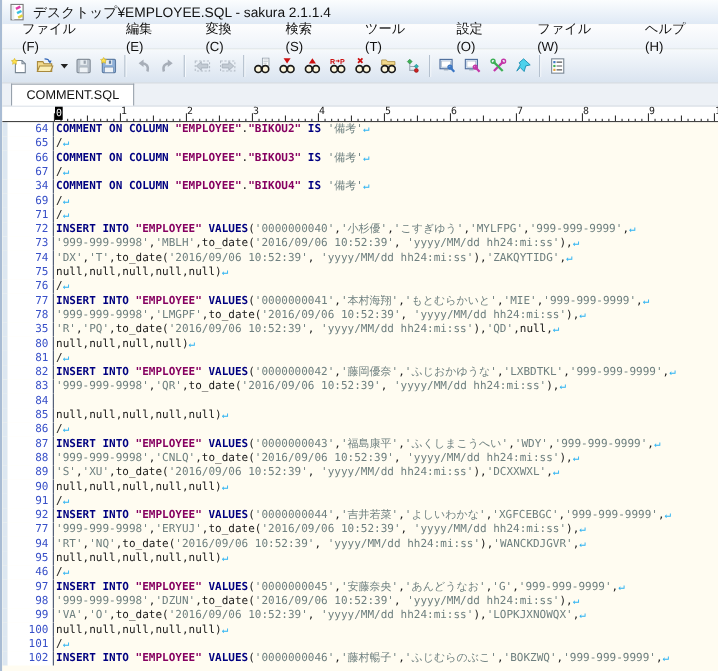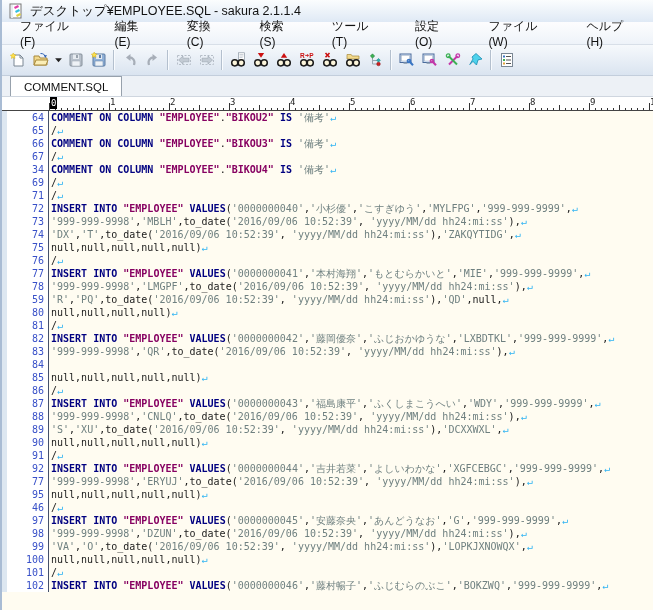--- a/index.html
+++ b/index.html
@@ -374,35 +374,36 @@
       <div class="line"><span class="strip"></span><span class="ln">34</span><span class="code"><span class="kw">COMMENT</span> <span class="kw">ON</span> <span class="kw">COLUMN</span> <span class="id2">"EMPLOYEE"</span>.<span class="id2">"BIKOU4"</span> <span class="kw">IS</span> <span class="str">'備考'</span><span class="eol">↵</span></span></div>
       <div class="line"><span class="strip"></span><span class="ln">69</span><span class="code">/<span class="eol">↵</span></span></div>
       <div class="line"><span class="strip"></span><span class="ln">71</span><span class="code">/<span class="eol">↵</span></span></div>
       <div class="line"><span class="strip"></span><span class="ln">72</span><span class="code"><span class="kw">INSERT</span> <span class="kw">INTO</span> <span class="id2">"EMPLOYEE"</span> <span class="kw">VALUES</span>(<span class="str">'0000000040'</span>,<span class="str">'小杉優'</span>,<span class="str">'こすぎゆう'</span>,<span class="str">'MYLFPG'</span>,<span class="str">'999-999-9999'</span>,<span class="eol">↵</span></span></div>
       <div class="line"><span class="strip"></span><span class="ln">73</span><span class="code"><span class="str">'999-999-9998'</span>,<span class="str">'MBLH'</span>,to_date(<span class="str">'2016/09/06 10:52:39'</span>, <span class="str">'yyyy/MM/dd hh24:mi:ss'</span>),<span class="eol">↵</span></span></div>
       <div class="line"><span class="strip"></span><span class="ln">74</span><span class="code"><span class="str">'DX'</span>,<span class="str">'T'</span>,to_date(<span class="str">'2016/09/06 10:52:39'</span>, <span class="str">'yyyy/MM/dd hh24:mi:ss'</span>),<span class="str">'ZAKQYTIDG'</span>,<span class="eol">↵</span></span></div>
       <div class="line"><span class="strip"></span><span class="ln">75</span><span class="code">null,null,null,null,null)<span class="eol">↵</span></span></div>
       <div class="line"><span class="strip"></span><span class="ln">76</span><span class="code">/<span class="eol">↵</span></span></div>
       <div class="line"><span class="strip"></span><span class="ln">77</span><span class="code"><span class="kw">INSERT</span> <span class="kw">INTO</span> <span class="id2">"EMPLOYEE"</span> <span class="kw">VALUES</span>(<span class="str">'0000000041'</span>,<span class="str">'本村海翔'</span>,<span class="str">'もとむらかいと'</span>,<span class="str">'MIE'</span>,<span class="str">'999-999-9999'</span>,<span class="eol">↵</span></span></div>
       <div class="line"><span class="strip"></span><span class="ln">78</span><span class="code"><span class="str">'999-999-9998'</span>,<span class="str">'LMGPF'</span>,to_date(<span class="str">'2016/09/06 10:52:39'</span>, <span class="str">'yyyy/MM/dd hh24:mi:ss'</span>),<span class="eol">↵</span></span></div>
-      <div class="line"><span class="strip"></span><span class="ln">59</span><span class="code"><span class="str">'R'</span>,<span class="str">'PQ'</span>,to_date(<span class="str">'2016/09/06 10:52:39'</span>, <span class="str">'yyyy/MM/dd hh24:mi:ss'</span>),<span class="str">'QD'</span>,null,<span class="eol">↵</span></span></div>
+      <div class="line"><span class="strip"></span><span class="ln">35</span><span class="code"><span class="str">'R'</span>,<span class="str">'PQ'</span>,to_date(<span class="str">'2016/09/06 10:52:39'</span>, <span class="str">'yyyy/MM/dd hh24:mi:ss'</span>),<span class="str">'QD'</span>,null,<span class="eol">↵</span></span></div>
       <div class="line"><span class="strip"></span><span class="ln">80</span><span class="code">null,null,null,null)<span class="eol">↵</span></span></div>
       <div class="line"><span class="strip"></span><span class="ln">81</span><span class="code">/<span class="eol">↵</span></span></div>
       <div class="line"><span class="strip"></span><span class="ln">82</span><span class="code"><span class="kw">INSERT</span> <span class="kw">INTO</span> <span class="id2">"EMPLOYEE"</span> <span class="kw">VALUES</span>(<span class="str">'0000000042'</span>,<span class="str">'藤岡優奈'</span>,<span class="str">'ふじおかゆうな'</span>,<span class="str">'LXBDTKL'</span>,<span class="str">'999-999-9999'</span>,<span class="eol">↵</span></span></div>
       <div class="line"><span class="strip"></span><span class="ln">83</span><span class="code"><span class="str">'999-999-9998'</span>,<span class="str">'QR'</span>,to_date(<span class="str">'2016/09/06 10:52:39'</span>, <span class="str">'yyyy/MM/dd hh24:mi:ss'</span>),<span class="eol">↵</span></span></div>
       <div class="line"><span class="strip"></span><span class="ln">84</span></div>
       <div class="line"><span class="strip"></span><span class="ln">85</span><span class="code">null,null,null,null,null)<span class="eol">↵</span></span></div>
       <div class="line"><span class="strip"></span><span class="ln">86</span><span class="code">/<span class="eol">↵</span></span></div>
       <div class="line"><span class="strip"></span><span class="ln">87</span><span class="code"><span class="kw">INSERT</span> <span class="kw">INTO</span> <span class="id2">"EMPLOYEE"</span> <span class="kw">VALUES</span>(<span class="str">'0000000043'</span>,<span class="str">'福島康平'</span>,<span class="str">'ふくしまこうへい'</span>,<span class="str">'WDY'</span>,<span class="str">'999-999-9999'</span>,<span class="eol">↵</span></span></div>
       <div class="line"><span class="strip"></span><span class="ln">88</span><span class="code"><span class="str">'999-999-9998'</span>,<span class="str">'CNLQ'</span>,to_date(<span class="str">'2016/09/06 10:52:39'</span>, <span class="str">'yyyy/MM/dd hh24:mi:ss'</span>),<span class="eol">↵</span></span></div>
       <div class="line"><span class="strip"></span><span class="ln">89</span><span class="code"><span class="str">'S'</span>,<span class="str">'XU'</span>,to_date(<span class="str">'2016/09/06 10:52:39'</span>, <span class="str">'yyyy/MM/dd hh24:mi:ss'</span>),<span class="str">'DCXXWXL'</span>,<span class="eol">↵</span></span></div>
       <div class="line"><span class="strip"></span><span class="ln">90</span><span class="code">null,null,null,null,null)<span class="eol">↵</span></span></div>
       <div class="line"><span class="strip"></span><span class="ln">91</span><span class="code">/<span class="eol">↵</span></span></div>
       <div class="line"><span class="strip"></span><span class="ln">92</span><span class="code"><span class="kw">INSERT</span> <span class="kw">INTO</span> <span class="id2">"EMPLOYEE"</span> <span class="kw">VALUES</span>(<span class="str">'0000000044'</span>,<span class="str">'吉井若菜'</span>,<span class="str">'よしいわかな'</span>,<span class="str">'XGFCEBGC'</span>,<span class="str">'999-999-9999'</span>,<span class="eol">↵</span></span></div>
       <div class="line"><span class="strip"></span><span class="ln">77</span><span class="code"><span class="str">'999-999-9998'</span>,<span class="str">'ERYUJ'</span>,to_date(<span class="str">'2016/09/06 10:52:39'</span>, <span class="str">'yyyy/MM/dd hh24:mi:ss'</span>),<span class="eol">↵</span></span></div>
+      <div class="line"><span class="strip"></span><span class="ln">94</span><span class="code"><span class="str">'RT'</span>,<span class="str">'NQ'</span>,to_date(<span class="str">'2016/09/06 10:52:39'</span>, <span class="str">'yyyy/MM/dd hh24:mi:ss'</span>),<span class="str">'WANCKDJGVR'</span>,<span class="eol">↵</span></span></div>
       <div class="line"><span class="strip"></span><span class="ln">95</span><span class="code">null,null,null,null,null)<span class="eol">↵</span></span></div>
       <div class="line"><span class="strip"></span><span class="ln">46</span><span class="code">/<span class="eol">↵</span></span></div>
       <div class="line"><span class="strip"></span><span class="ln">97</span><span class="code"><span class="kw">INSERT</span> <span class="kw">INTO</span> <span class="id2">"EMPLOYEE"</span> <span class="kw">VALUES</span>(<span class="str">'0000000045'</span>,<span class="str">'安藤奈央'</span>,<span class="str">'あんどうなお'</span>,<span class="str">'G'</span>,<span class="str">'999-999-9999'</span>,<span class="eol">↵</span></span></div>
       <div class="line"><span class="strip"></span><span class="ln">98</span><span class="code"><span class="str">'999-999-9998'</span>,<span class="str">'DZUN'</span>,to_date(<span class="str">'2016/09/06 10:52:39'</span>, <span class="str">'yyyy/MM/dd hh24:mi:ss'</span>),<span class="eol">↵</span></span></div>
       <div class="line"><span class="strip"></span><span class="ln">99</span><span class="code"><span class="str">'VA'</span>,<span class="str">'O'</span>,to_date(<span class="str">'2016/09/06 10:52:39'</span>, <span class="str">'yyyy/MM/dd hh24:mi:ss'</span>),<span class="str">'LOPKJXNOWQX'</span>,<span class="eol">↵</span></span></div>
       <div class="line"><span class="strip"></span><span class="ln">100</span><span class="code">null,null,null,null,null)<span class="eol">↵</span></span></div>
       <div class="line"><span class="strip"></span><span class="ln">101</span><span class="code">/<span class="eol">↵</span></span></div>
       <div class="line"><span class="strip"></span><span class="ln">102</span><span class="code"><span class="kw">INSERT</span> <span class="kw">INTO</span> <span class="id2">"EMPLOYEE"</span> <span class="kw">VALUES</span>(<span class="str">'0000000046'</span>,<span class="str">'藤村暢子'</span>,<span class="str">'ふじむらのぶこ'</span>,<span class="str">'BOKZWQ'</span>,<span class="str">'999-999-9999'</span>,<span class="eol">↵</span></span></div>
     </div>
 </div>

